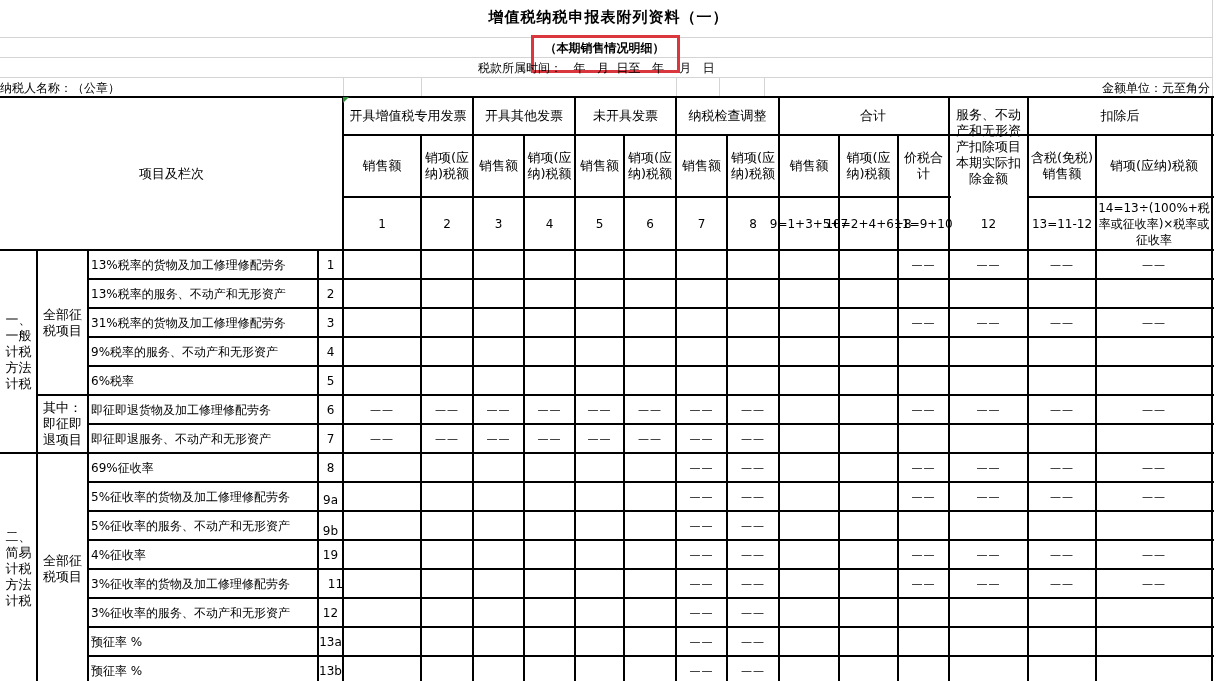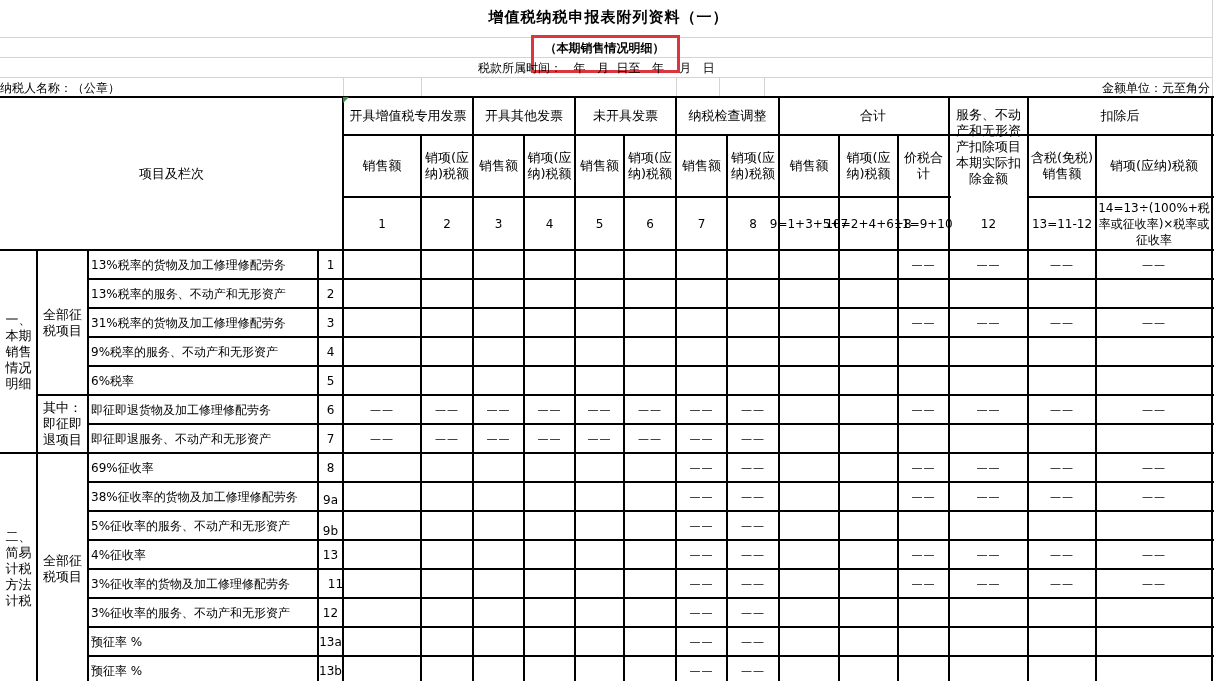--- a/index.html
+++ b/index.html
@@ -76,21 +76,21 @@
     <div class="cell num" style="left: 575px; top: 197px; width: 49px; height: 53px;">5</div>
     <div class="cell num" style="left: 624px; top: 197px; width: 52px; height: 53px;">6</div>
     <div class="cell num" style="left: 676px; top: 197px; width: 51px; height: 53px;">7</div>
     <div class="cell num" style="left: 727px; top: 197px; width: 52px; height: 53px;">8</div>
     <div class="cell num" style="left: 779px; top: 197px; width: 60px; height: 53px;">9=1+3+5+7</div>
     <div class="cell num" style="left: 839px; top: 197px; width: 59px; height: 53px;">10=2+4+6+8</div>
     <div class="cell num" style="left: 898px; top: 197px; width: 51px; height: 53px;">11=9+10</div>
     <div class="cell num" style="left: 949px; top: 197px; width: 79px; height: 53px;">12</div>
     <div class="cell num" style="left: 1028px; top: 197px; width: 68px; height: 53px;">13=11-12</div>
     <div class="cell num" style="left: 1096px; top: 197px; width: 116px; height: 53px;">14=13÷(100%+税率或征收率)×税率或征收率</div>
-    <div class="cell" style="left: 0px; top: 250px; width: 37px; height: 203px;">一、本期销售情况明细</div>
+    <div class="cell" style="left: 0px; top: 250px; width: 37px; height: 203px;">一、一般计税方法计税</div>
     <div class="cell" style="left: 0px; top: 453px; width: 37px; height: 232px;">二、简易计税方法计税</div>
     <div class="cell" style="left: 37px; top: 250px; width: 51px; height: 145px;">全部征税项目</div>
     <div class="cell" style="left: 37px; top: 395px; width: 51px; height: 58px;">其中：即征即退项目</div>
     <div class="cell" style="left: 37px; top: 453px; width: 51px; height: 232px;">全部征税项目</div>
     <div class="cell left" style="left: 88px; top: 250px; width: 230px; height: 29px;">13%税率的货物及加工修理修配劳务</div>
     <div class="cell num" style="left: 318px; top: 250px; width: 25px; height: 29px;">1</div>
     <div class="cell" style="left: 343px; top: 250px; width: 78px; height: 29px;"></div>
     <div class="cell" style="left: 421px; top: 250px; width: 52px; height: 29px;"></div>
     <div class="cell" style="left: 473px; top: 250px; width: 51px; height: 29px;"></div>
     <div class="cell" style="left: 524px; top: 250px; width: 51px; height: 29px;"></div>
@@ -209,21 +209,21 @@
     <div class="cell" style="left: 575px; top: 453px; width: 49px; height: 29px;"></div>
     <div class="cell" style="left: 624px; top: 453px; width: 52px; height: 29px;"></div>
     <div class="cell dash" style="left: 676px; top: 453px; width: 51px; height: 29px;">——</div>
     <div class="cell dash" style="left: 727px; top: 453px; width: 52px; height: 29px;">——</div>
     <div class="cell" style="left: 779px; top: 453px; width: 60px; height: 29px;"></div>
     <div class="cell" style="left: 839px; top: 453px; width: 59px; height: 29px;"></div>
     <div class="cell dash" style="left: 898px; top: 453px; width: 51px; height: 29px;">——</div>
     <div class="cell dash" style="left: 949px; top: 453px; width: 79px; height: 29px;">——</div>
     <div class="cell dash" style="left: 1028px; top: 453px; width: 68px; height: 29px;">——</div>
     <div class="cell dash" style="left: 1096px; top: 453px; width: 116px; height: 29px;">——</div>
-    <div class="cell left" style="left: 88px; top: 482px; width: 230px; height: 29px;">38%征收率的货物及加工修理修配劳务</div>
+    <div class="cell left" style="left: 88px; top: 482px; width: 230px; height: 29px;">5%征收率的货物及加工修理修配劳务</div>
     <div class="cell num" style="left: 318px; top: 482px; width: 25px; height: 35px;">9a</div>
     <div class="cell" style="left: 343px; top: 482px; width: 78px; height: 29px;"></div>
     <div class="cell" style="left: 421px; top: 482px; width: 52px; height: 29px;"></div>
     <div class="cell" style="left: 473px; top: 482px; width: 51px; height: 29px;"></div>
     <div class="cell" style="left: 524px; top: 482px; width: 51px; height: 29px;"></div>
     <div class="cell" style="left: 575px; top: 482px; width: 49px; height: 29px;"></div>
     <div class="cell" style="left: 624px; top: 482px; width: 52px; height: 29px;"></div>
     <div class="cell dash" style="left: 676px; top: 482px; width: 51px; height: 29px;">——</div>
     <div class="cell dash" style="left: 727px; top: 482px; width: 52px; height: 29px;">——</div>
     <div class="cell" style="left: 779px; top: 482px; width: 60px; height: 29px;"></div>
@@ -242,21 +242,21 @@
     <div class="cell" style="left: 624px; top: 511px; width: 52px; height: 29px;"></div>
     <div class="cell dash" style="left: 676px; top: 511px; width: 51px; height: 29px;">——</div>
     <div class="cell dash" style="left: 727px; top: 511px; width: 52px; height: 29px;">——</div>
     <div class="cell" style="left: 779px; top: 511px; width: 60px; height: 29px;"></div>
     <div class="cell" style="left: 839px; top: 511px; width: 59px; height: 29px;"></div>
     <div class="cell" style="left: 898px; top: 511px; width: 51px; height: 29px;"></div>
     <div class="cell" style="left: 949px; top: 511px; width: 79px; height: 29px;"></div>
     <div class="cell" style="left: 1028px; top: 511px; width: 68px; height: 29px;"></div>
     <div class="cell" style="left: 1096px; top: 511px; width: 116px; height: 29px;"></div>
     <div class="cell left" style="left: 88px; top: 540px; width: 230px; height: 29px;">4%征收率</div>
-    <div class="cell num" style="left: 318px; top: 540px; width: 25px; height: 29px;">13</div>
+    <div class="cell num" style="left: 318px; top: 540px; width: 25px; height: 29px;">19</div>
     <div class="cell" style="left: 343px; top: 540px; width: 78px; height: 29px;"></div>
     <div class="cell" style="left: 421px; top: 540px; width: 52px; height: 29px;"></div>
     <div class="cell" style="left: 473px; top: 540px; width: 51px; height: 29px;"></div>
     <div class="cell" style="left: 524px; top: 540px; width: 51px; height: 29px;"></div>
     <div class="cell" style="left: 575px; top: 540px; width: 49px; height: 29px;"></div>
     <div class="cell" style="left: 624px; top: 540px; width: 52px; height: 29px;"></div>
     <div class="cell dash" style="left: 676px; top: 540px; width: 51px; height: 29px;">——</div>
     <div class="cell dash" style="left: 727px; top: 540px; width: 52px; height: 29px;">——</div>
     <div class="cell" style="left: 779px; top: 540px; width: 60px; height: 29px;"></div>
     <div class="cell" style="left: 839px; top: 540px; width: 59px; height: 29px;"></div>

